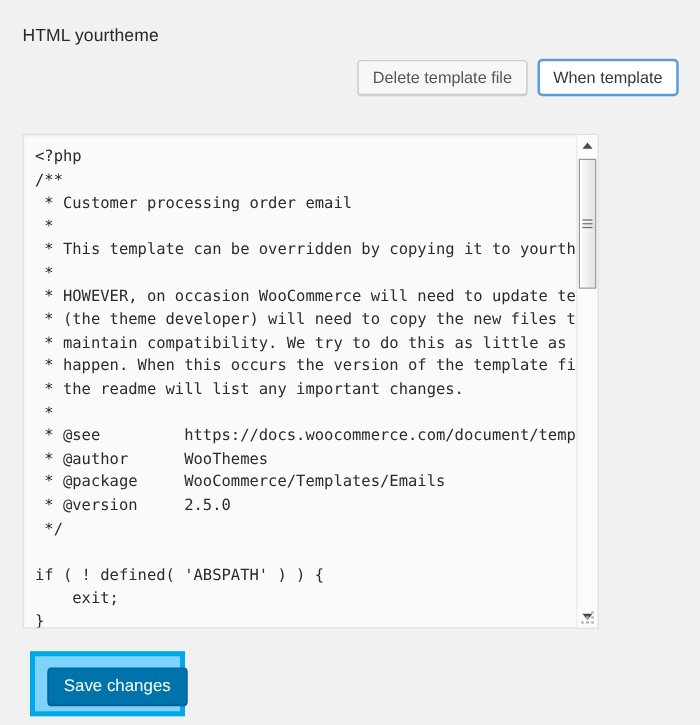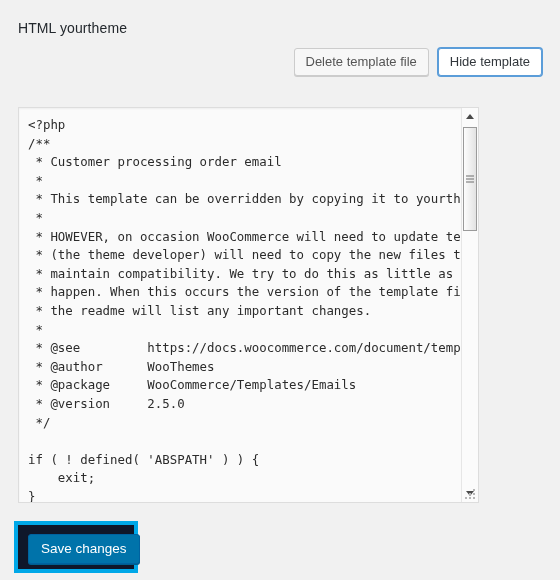--- a/index.html
+++ b/index.html
@@ -172,26 +172,26 @@
   #resize-grip span:nth-child(1) { right: 2px;  bottom: 2px; }
   #resize-grip span:nth-child(2) { right: 6px;  bottom: 2px; }
   #resize-grip span:nth-child(3) { right: 10px; bottom: 2px; }
   #resize-grip span:nth-child(4) { right: 2px;  bottom: 6px; }
   #resize-grip span:nth-child(5) { right: 6px;  bottom: 6px; }
   #resize-grip span:nth-child(6) { right: 2px;  bottom: 10px; }
 
   
   #save-highlight {
     position: absolute;
-    left: 14px;
+    left: 24px;
     top: 521px;
     width: 124px;
     height: 52px;
     border: 4px solid #00a8e8;
-    background: #0f172a;
+    background: #7dd3fc;
     box-sizing: border-box;
   }
   #save-button {
     position: absolute;
     left: 10px;
     top: 9px;
     height: 30px;
     padding: 0 12px;
     background: #0073aa;
     border: 1px solid #0062a0;
@@ -206,21 +206,21 @@
     box-sizing: border-box;
   }
 </style>
 </head>
 <body>
 
 <div id="section-title">HTML yourtheme</div>
 
 <div id="button-row">
   <button class="wp-button btn-secondary">Delete template file</button>
-  <button class="wp-button btn-focus">Hide template</button>
+  <button class="wp-button btn-focus">When template</button>
 </div>
 
 <div id="code-wrap">
 
   <div id="code-area">
     <pre id="code-text">&lt;?php
 /**
  * Customer processing order email
  *
  * This template can be overridden by copying it to yourtheme/woocommer

